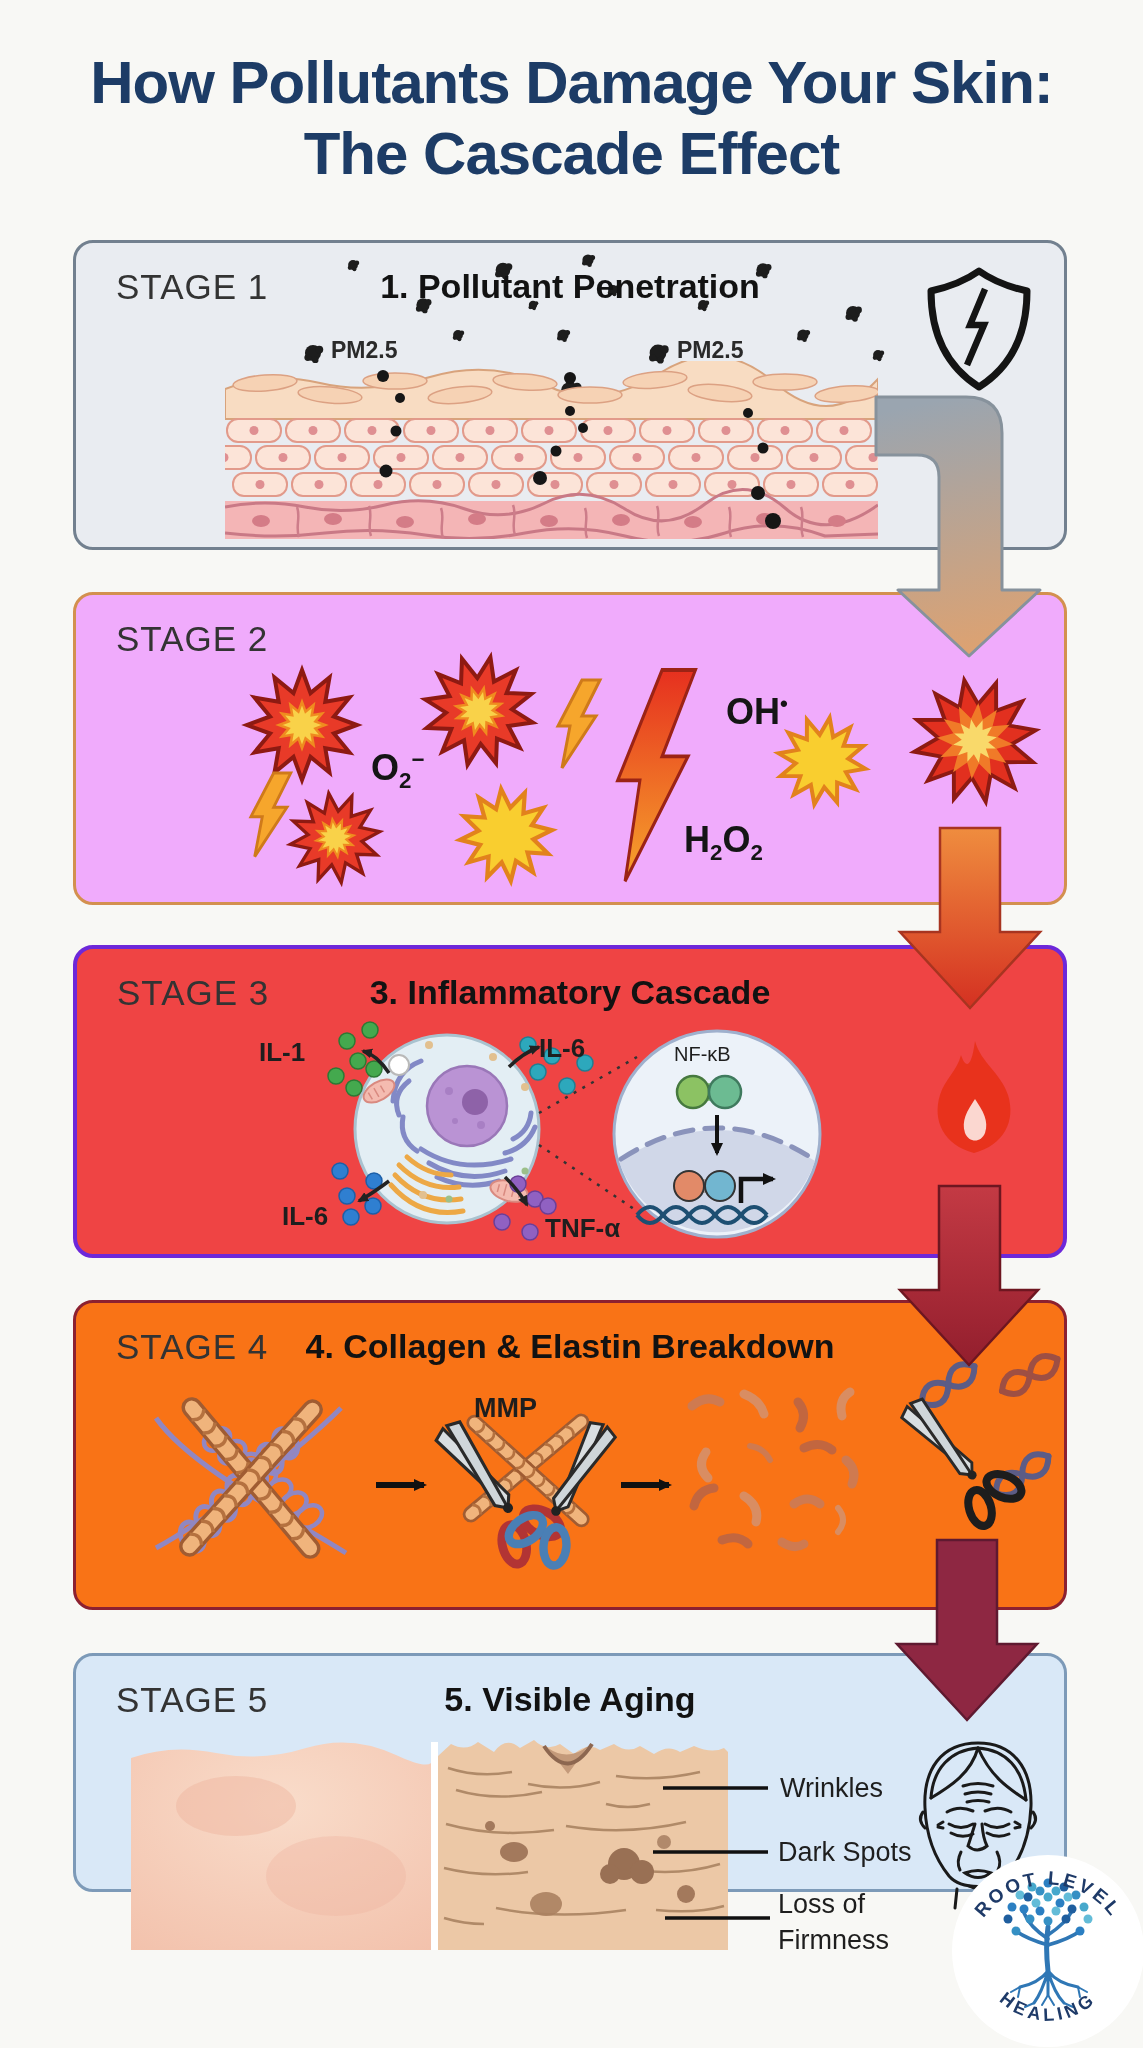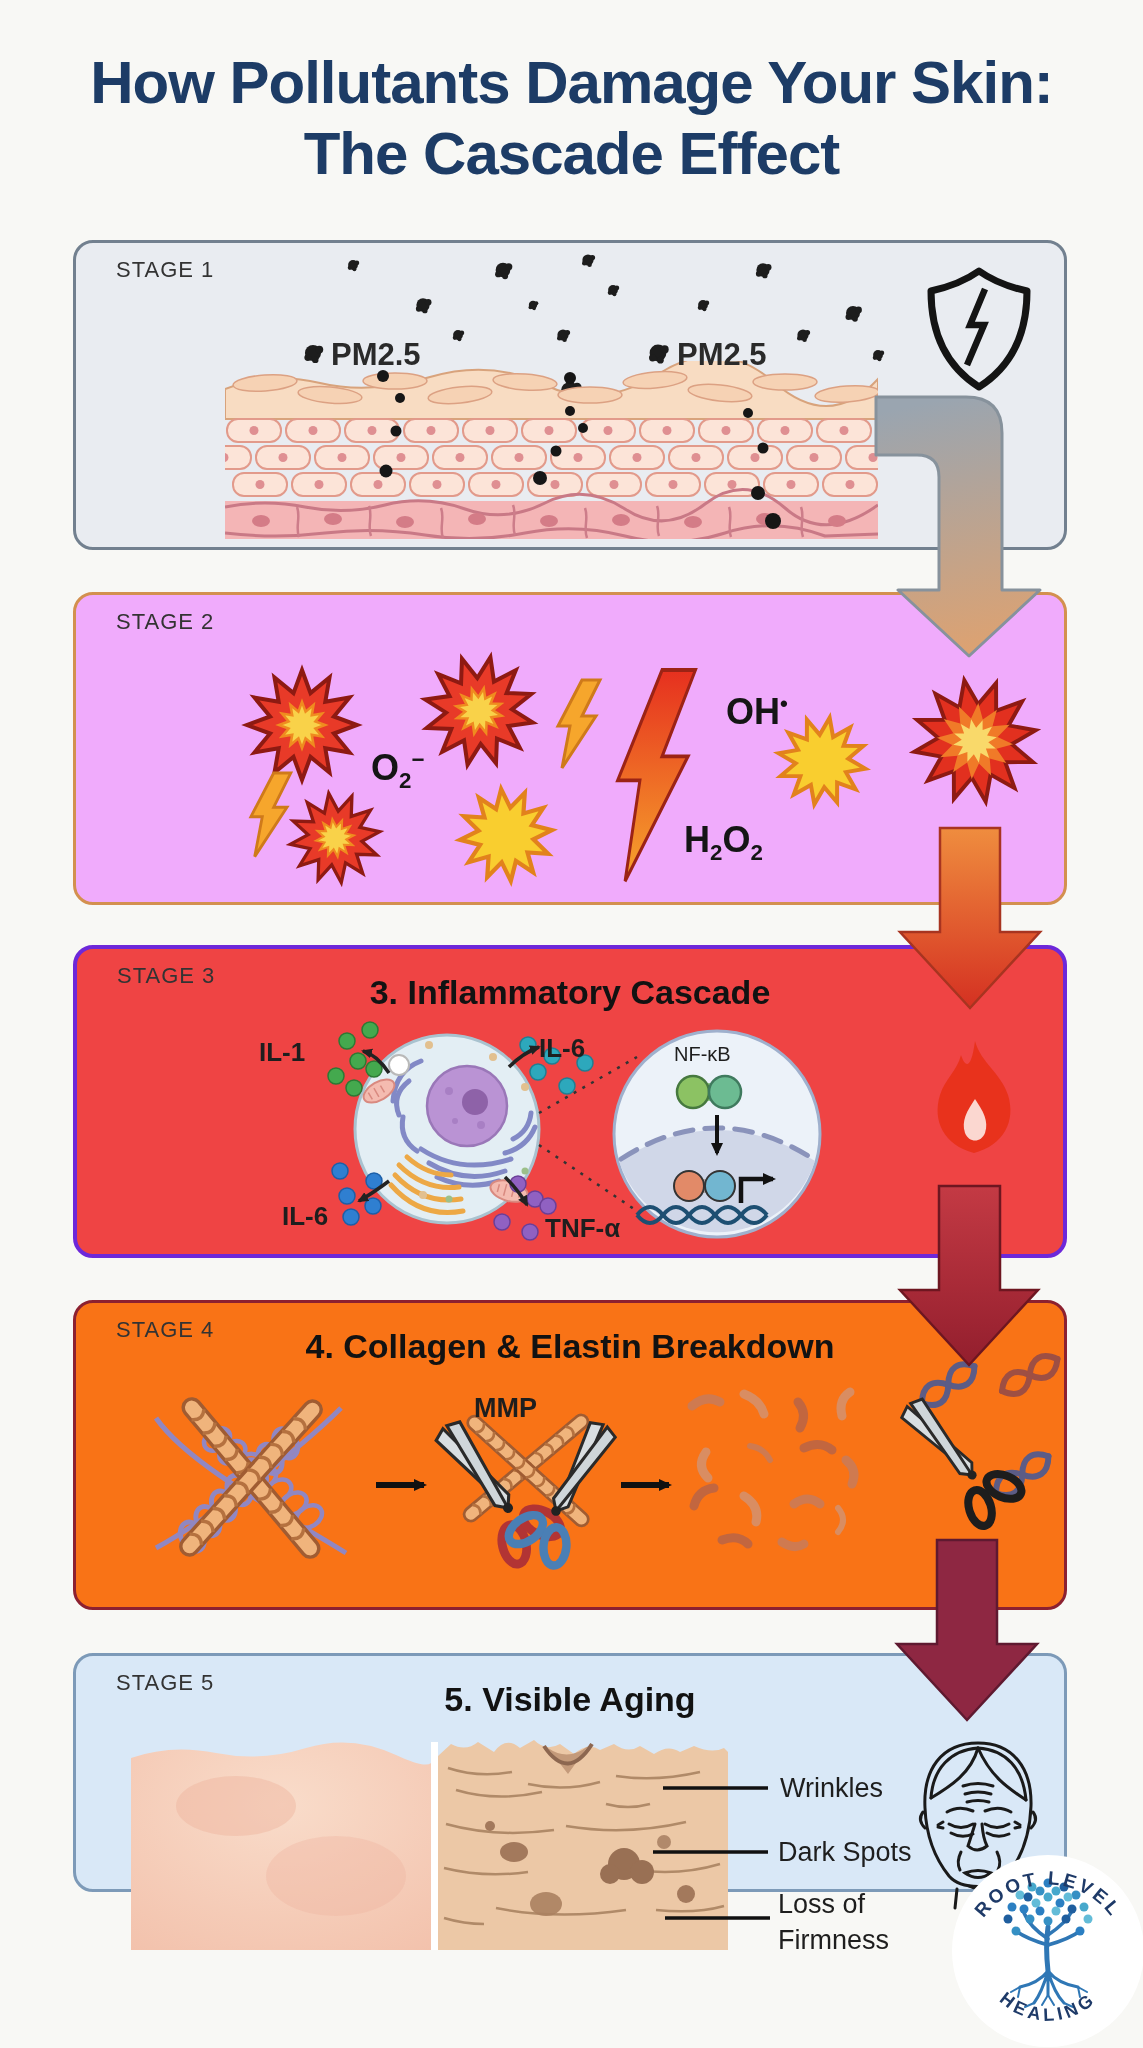--- a/index.html
+++ b/index.html
@@ -6,26 +6,26 @@
   .page{position:relative;width:1143px;height:2048px;overflow:hidden;background:#f8f8f5;
         font-family:"Liberation Sans",sans-serif;}
   .title{position:absolute;top:48px;left:0;width:100%;text-align:center;
          font-size:60px;font-weight:800;color:#1d3c66;line-height:1.18;letter-spacing:-1px;}
   .panel{position:absolute;left:73px;width:994px;border-radius:20px;box-sizing:border-box;}
   #p1{top:240px;height:310px;background:#e9ecf1;border:3px solid #72808f;}
   #p2{top:592px;height:313px;background:#f0abfc;border:3px solid #d3904f;}
   #p3{top:945px;height:313px;background:#ef4444;border:4px solid #6d28d9;}
   #p4{top:1300px;height:310px;background:#f97316;border:3px solid #8c2130;}
   #p5{top:1653px;height:239px;background:#d9e8f7;border:3px solid #7d9ab8;}
-  .stage-label{position:absolute;left:40px;top:14px;font-size:22px;color:#333;letter-spacing:1px;}
+  .stage-label{position:absolute;left:40px;top:24px;font-size:35px;color:#333;letter-spacing:1px;}
   .panel-title{position:absolute;left:0;right:0;top:24px;margin:0;text-align:center;
                font-size:34px;font-weight:bold;color:#121212;}
   .art{position:absolute;left:0;top:0;}
   .lbl{position:absolute;color:#1e1e1e;white-space:nowrap;}
-  .pm25{font-size:31px;font-weight:600;color:#2a2a2a;}
+  .pm25{font-size:23px;font-weight:600;color:#2a2a2a;}
   .chem{font-size:36px;font-weight:bold;color:#151515;}
   .chem sub{font-size:.62em;}
   .chem sup{font-size:.62em;}
   .cyto{font-size:26px;font-weight:bold;}
   .nfkb{font-size:20px;font-weight:500;}
   .mmp{font-size:27px;font-weight:bold;}
   .aging{font-size:27px;font-weight:500;line-height:36px;}
   .arrows{position:absolute;left:0;top:0;z-index:5;pointer-events:none;}
   .logo{position:absolute;left:950px;top:1853px;width:196px;height:196px;z-index:6;}
 </style>
@@ -236,20 +236,21 @@
             <circle cx="548" cy="160" r="8"></circle>
       </g>
     </svg>
 
     <g transform="translate(851,22)">
       <path d="M52,6 C66,16 82,22 100,26 C100,62 90,98 52,122 C14,98 4,62 4,26 C22,22 38,16 52,6 Z" fill="none" stroke="#141414" stroke-width="7" stroke-linejoin="round"></path>
       <path d="M58,24 L43,60 L57,60 L40,100" fill="none" stroke="#141414" stroke-width="6.5" stroke-linejoin="miter"></path>
     </g>
   </svg>
   <span class="stage-label">STAGE 1</span>
+  <h2 class="panel-title">1. Pollutant Penetration</h2>
   <span class="lbl pm25" style="left:255px;top:94px;">PM2.5</span>
   <span class="lbl pm25" style="left:601px;top:94px;">PM2.5</span>
 </section>
 
 <section class="panel" id="p2">
   <svg class="art" width="988" height="307" viewBox="0 0 988 307">
     <use href="#rs" transform="translate(226,130)"></use>
     <use href="#rs" transform="translate(403,116) rotate(12)"></use>
     <use href="#rs" transform="translate(259,243) scale(.82) rotate(-8)"></use>
     <use href="#ysg" transform="translate(746,166) rotate(10)"></use>

